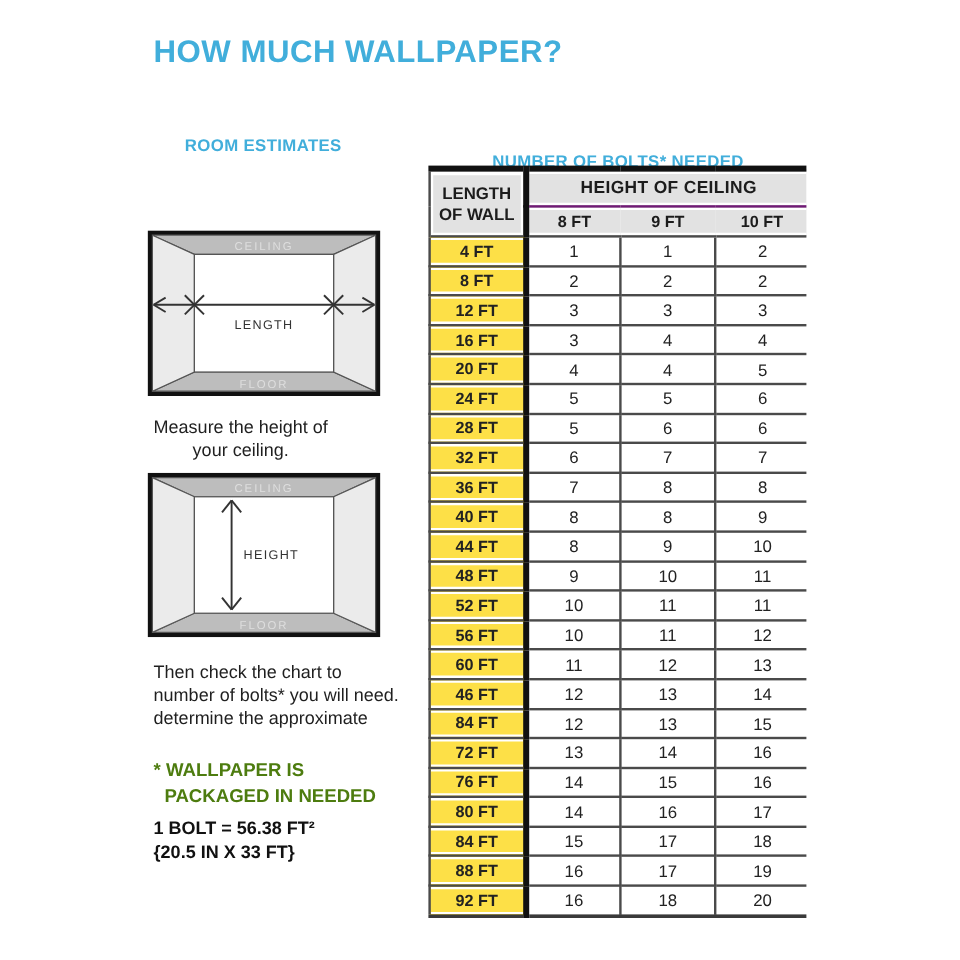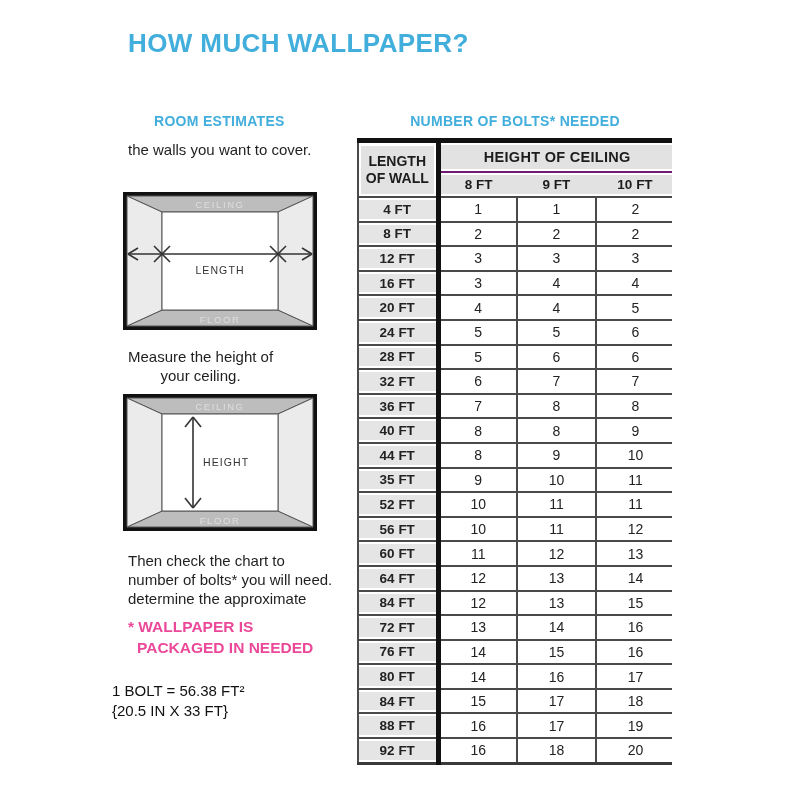--- a/index.html
+++ b/index.html
@@ -11,44 +11,44 @@
   .page-title {
     position: absolute; left: 128px; top: 28px;
     font-size: 26px; font-weight: bold; letter-spacing: 0.4px;
     color: #41aedb; margin: 0;
   }
   .section-heading {
     font-size: 14px; font-weight: bold; letter-spacing: 0.3px;
     color: #41aedb; margin: 0;
   }
   .left-heading { position: absolute; left: 128px; top: 113px; margin-left: 26px; }
-  .table-heading { position: absolute; left: 357px; top: 113px; width: 316px; text-align: center; }
+  .table-heading { position: absolute; left: 357px; top: 126px; width: 316px; text-align: center; }
 
   .para { position: absolute; left: 128px; font-size: 15px; line-height: 19px; color: #1f1f1f; }
   .para-1 { top: 140px; }
   .para-2 { top: 347px; text-align: center; }
   .para-3 { top: 551px; }
 
   .room-svg { position: absolute; left: 123px; display: block; }
   .svg-1 { top: 192px; }
   .svg-2 { top: 394px; }
 
   .panel-label {
     font-size: 9.5px; fill: #dedede; letter-spacing: 1.6px; text-anchor: middle;
     font-family: "Liberation Sans", "DejaVu Sans", sans-serif;
   }
   .measure-label {
     font-size: 10.5px; fill: #333; letter-spacing: 1.1px;
     font-family: "Liberation Sans", "DejaVu Sans", sans-serif;
   }
   .anchor-mid { text-anchor: middle; }
 
-  .footnote { position: absolute; left: 128px; top: 616px; font-size: 15.5px; font-weight: bold; line-height: 21px; color: #ec4899; }
+  .footnote { position: absolute; left: 128px; top: 632px; font-size: 15.5px; font-weight: bold; line-height: 21px; color: #4d7c0f; }
   .footnote-line2 { padding-left: 9px; }
-  .bolt-spec { position: absolute; left: 112px; top: 681px; font-size: 15px; font-weight: normal; line-height: 20px; color: #111; }
+  .bolt-spec { position: absolute; left: 128px; top: 681px; font-size: 15px; font-weight: bold; line-height: 20px; color: #111; }
 
   .table-wrap { position: absolute; left: 357px; top: 138px; }
   table.bolts-table {
     border-collapse: collapse; table-layout: fixed; width: 316px;
     border-top: 5px solid #111111;
     border-bottom: 3px solid #3a3a3a;
   }
   .bolts-table th, .bolts-table td { padding: 0; text-align: center; vertical-align: middle; }
   .bolts-table thead th {
     background: #e2e2e2; color: #1c1c1c; font-weight: bold;
@@ -68,37 +68,36 @@
     border-bottom: 2px solid #4a4a4a;
     box-shadow: inset 0 2px 0 #fff, inset 0 -2px 0 #fff;
   }
   .bolts-table tbody td {
     height: 22.6px; font-size: 14px; color: #222;
     border-top: 2px solid #4a4a4a; border-bottom: 2px solid #4a4a4a;
     border-left: 2px solid #4a4a4a; border-right: 2px solid #4a4a4a;
     background: #ffffff;
   }
   .bolts-table tbody td.wall {
-    font-weight: bold; font-size: 13.5px; background: #e5e5e5;
+    font-weight: bold; font-size: 13.5px; background: #fde047;
     border-left: 2px solid #4a4a4a; border-right: 5px solid #111111;
     box-shadow: inset 0 2px 0 #fff, inset 0 -2px 0 #fff;
   }
   .bolts-table tbody td:last-child { border-right: none; }
 </style>
 </head>
 <body>
 
 <div class="page">
 
   <h1 class="page-title">HOW MUCH WALLPAPER?</h1>
 
   <h2 class="section-heading left-heading">ROOM ESTIMATES</h2>
 
   <div class="para para-1">
-    <div>the walls you want to cover.</div>
   </div>
 
   <svg class="room-svg svg-1" width="194" height="138" viewBox="0 0 194 138">
     <rect x="2" y="2" width="190" height="134" fill="#ffffff" stroke="#111" stroke-width="4"></rect>
     <polygon points="4,4 190,4 155,20 39,20" fill="#bdbdbd" stroke="#555" stroke-width="1"></polygon>
     <polygon points="4,134 190,134 155,118 39,118" fill="#bdbdbd" stroke="#555" stroke-width="1"></polygon>
     <polygon points="4,4 39,20 39,118 4,134" fill="#ebebeb" stroke="#555" stroke-width="1"></polygon>
     <polygon points="190,4 155,20 155,118 190,134" fill="#ebebeb" stroke="#555" stroke-width="1"></polygon>
     <rect x="39" y="20" width="116" height="98" fill="#ffffff" stroke="#555" stroke-width="1"></rect>
     <text x="97" y="16" class="panel-label">CEILING</text>
@@ -254,21 +253,21 @@
           </tr>
 
           <tr>
             <td class="wall">44 FT</td>
             <td>8</td>
             <td>9</td>
             <td>10</td>
           </tr>
 
           <tr>
-            <td class="wall">35 FT</td>
+            <td class="wall">48 FT</td>
             <td>9</td>
             <td>10</td>
             <td>11</td>
           </tr>
 
           <tr>
             <td class="wall">52 FT</td>
             <td>10</td>
             <td>11</td>
             <td>11</td>
@@ -282,21 +281,21 @@
           </tr>
 
           <tr>
             <td class="wall">60 FT</td>
             <td>11</td>
             <td>12</td>
             <td>13</td>
           </tr>
 
           <tr>
-            <td class="wall">64 FT</td>
+            <td class="wall">46 FT</td>
             <td>12</td>
             <td>13</td>
             <td>14</td>
           </tr>
 
           <tr>
             <td class="wall">84 FT</td>
             <td>12</td>
             <td>13</td>
             <td>15</td>

